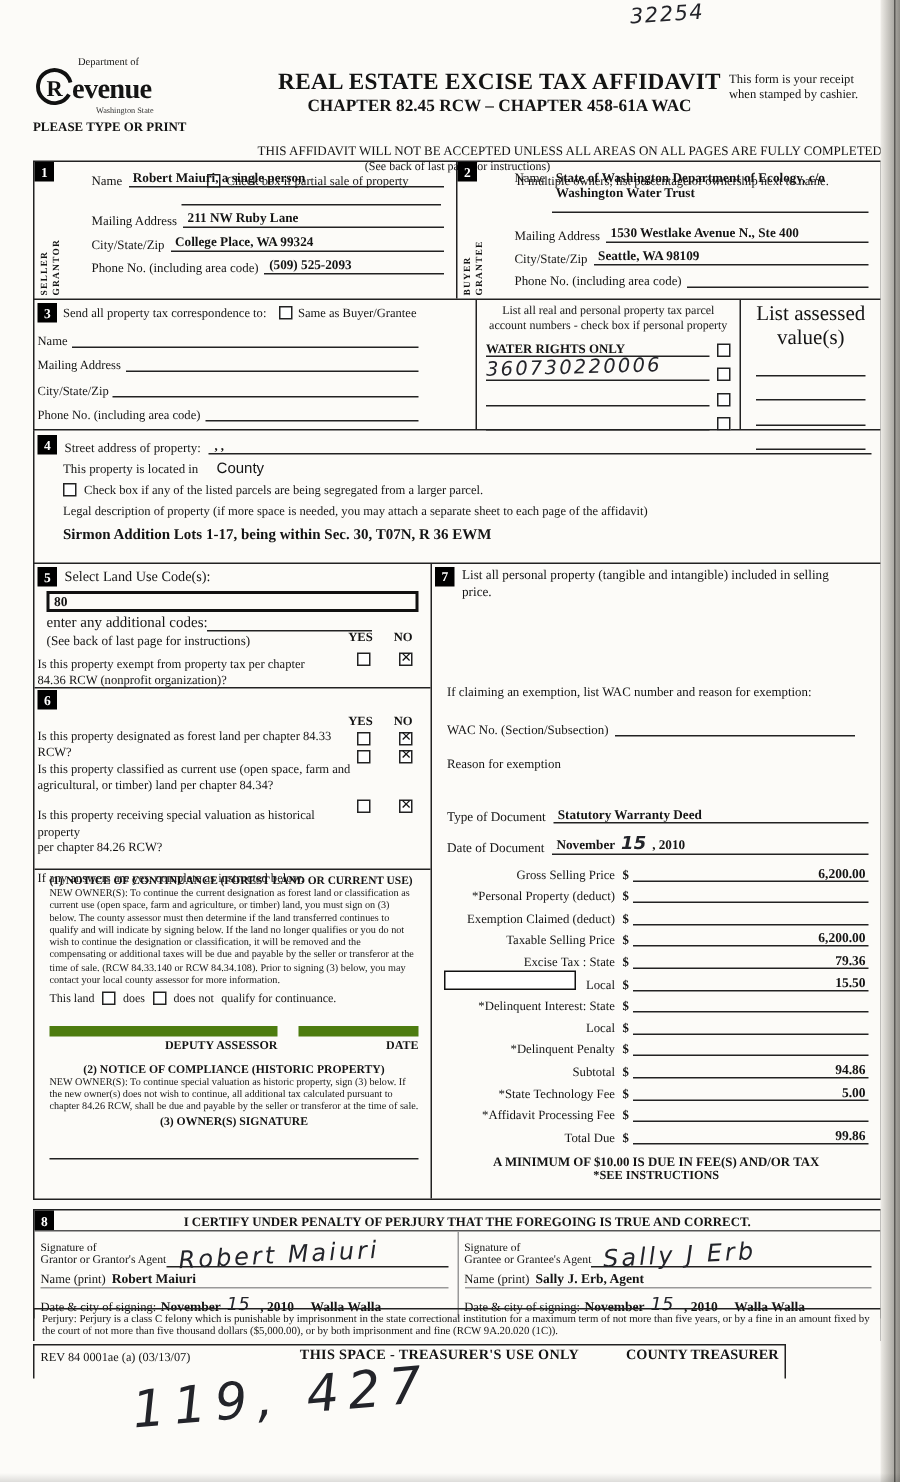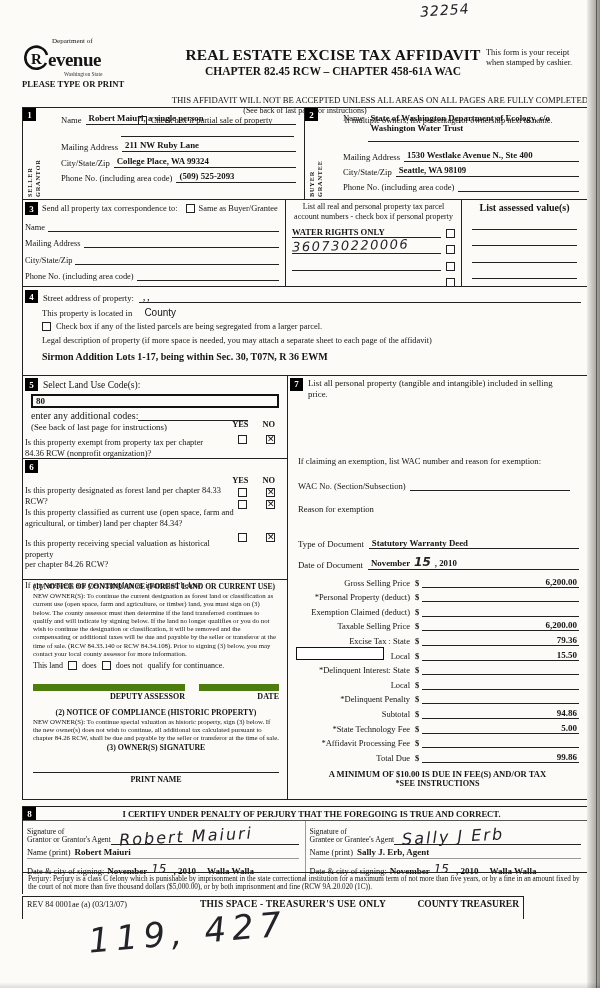--- a/index.html
+++ b/index.html
@@ -57,28 +57,28 @@
   .party .frow { margin-top:3.5px; }
 
   
   .sec3 { position:absolute; left:22px; top:200px; width:566px; height:87px; display:flex; border:1px solid #222; border-top:none; }
   .s3left { width:262px; padding:2px 6px 2px 2px; }
   .s3head { display:flex; align-items:center; gap:4px; font-size:8.4px; }
   .s3head .cb { margin-left:4px; }
   .s3row { display:flex; align-items:flex-end; font-size:8.4px; margin-top:5.5px; }
   .s3row .lab { white-space:nowrap; padding-right:3px; }
   .s3row .line { flex:1; border-bottom:1px solid #222; height:11px; }
-  .s3mid { width:177px; border-left:1px solid #222; border-right:1px solid #222; padding:2px 6px; }
+  .s3mid { width:177px; border-left:1px solid #222; border-right:1px solid #222; padding:2px 6px;margin-left:32px; }
   .s3midhead { font-size:8px; text-align:center; line-height:9.5px; }
   .parcelrow { display:flex; align-items:flex-end; gap:5px; margin-top:2.5px; height:14px; }
   .parcelrow .line { flex:1; border-bottom:1px solid #222; height:14px; display:flex; align-items:flex-end; }
   .water { font-size:8.6px; font-weight:bold; }
   .parcelhand { font-size:13px; letter-spacing:1.5px; transform:rotate(-1.5deg); }
   .s3right { flex:1; padding:2px 10px; }
-  .s3righthead { font-size:10px; text-align:center;font-weight:bold; }
+  .s3righthead { font-size:14px; text-align:center; }
   .avline { border-bottom:1px solid #222; height:14px; margin-top:2.5px; }
 
   
   .sec4 { position:absolute; left:22px; top:287px; width:566px; height:89px; border:1px solid #222; border-top:none; padding:3px 6px 0 2px; }
   .s4row1 { display:flex; align-items:flex-end; gap:5px; font-size:8.6px; }
   .s4row1 .line { flex:1; border-bottom:1px solid #222; height:11px; padding-left:4px; font-weight:bold; }
   .s4row2 { font-size:8.6px; margin:4px 0 0 17px; }
   .county { font-family:"Liberation Sans",sans-serif; font-size:10px; margin-left:10px; }
   .s4row3 { display:flex; gap:5px; align-items:center; font-size:8.4px; margin:4px 0 0 17px; }
   .s4row4 { font-size:8.4px; margin:5px 0 0 17px; }
@@ -404,21 +404,20 @@
           <span>qualify for continuance.</span>
         </div>
         <div class="sigrow">
           <div class="sl wide">DEPUTY ASSESSOR</div>
           <div class="sl narrow">DATE</div>
         </div>
         <div class="ctitle">(2) NOTICE OF COMPLIANCE (HISTORIC PROPERTY)</div>
         <div class="cbody">NEW OWNER(S): To continue special valuation as historic property, sign (3) below. If the new owner(s) does not wish to continue, all additional tax calculated pursuant to chapter 84.26 RCW, shall be due and payable by the seller or transferor at the time of sale.</div>
         <div class="ownersig">(3) OWNER(S) SIGNATURE</div>
         <div class="printline"></div>
-        <div class="printname">PRINT NAME</div>
       </div>
     </div>
 
     <div class="mright">
       <div class="box7">
         <div class="b7head">
           <span class="secnum">7</span>
           <span style="width:252px;">List all personal property (tangible and intangible) included in selling price.</span>
         </div>
       </div>

